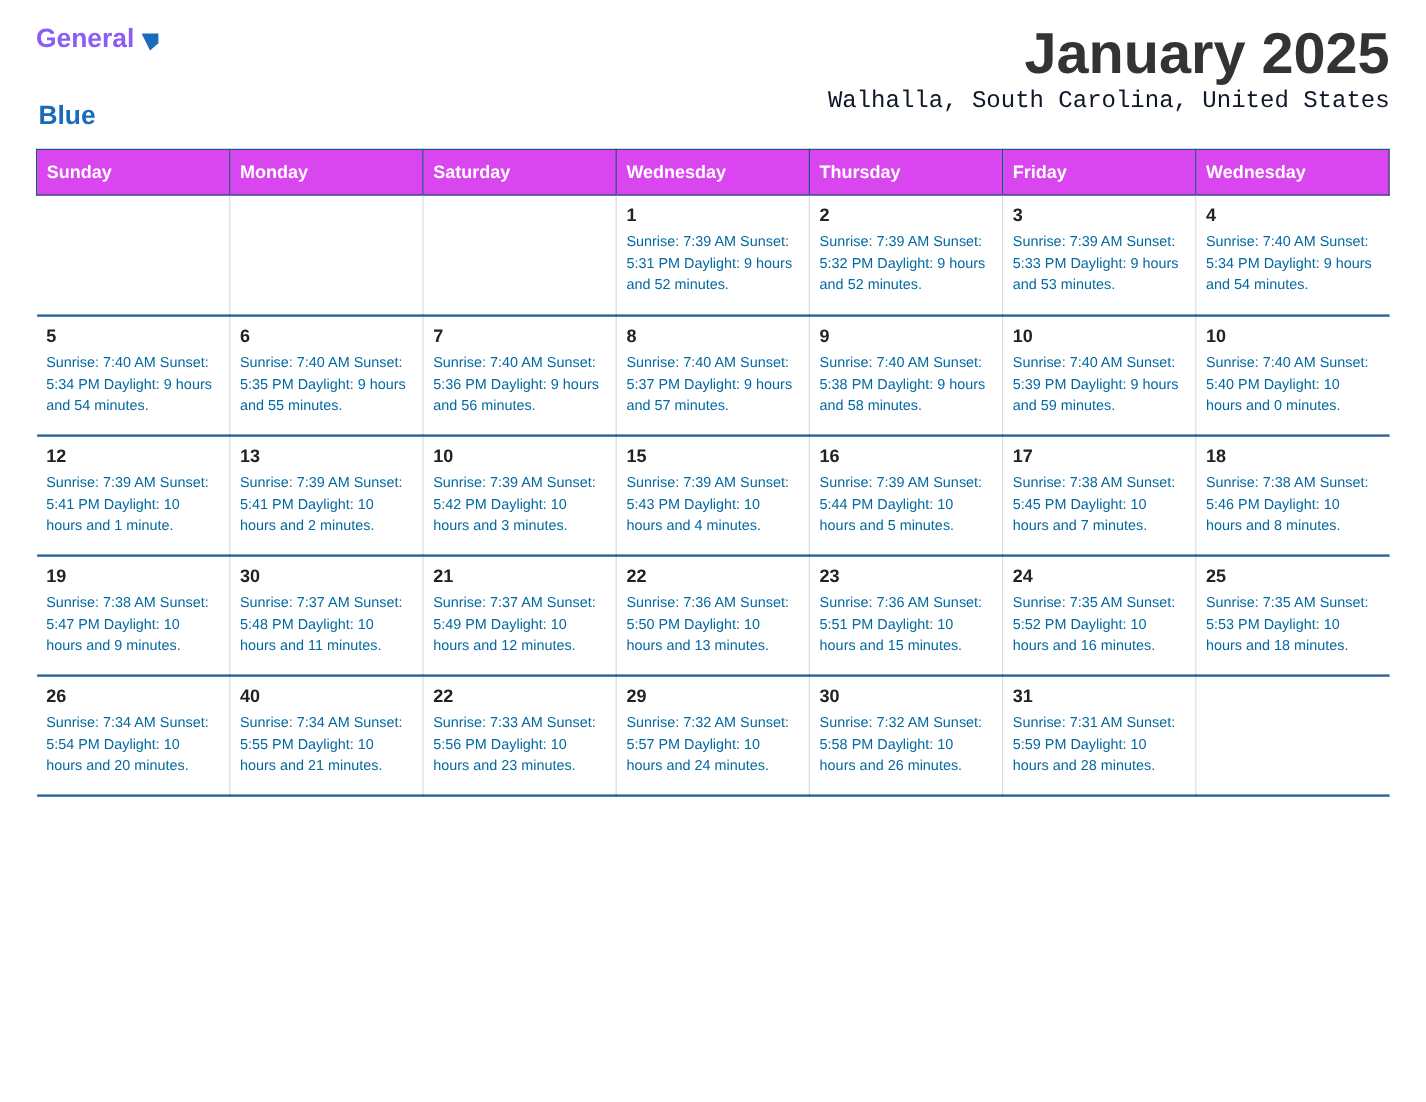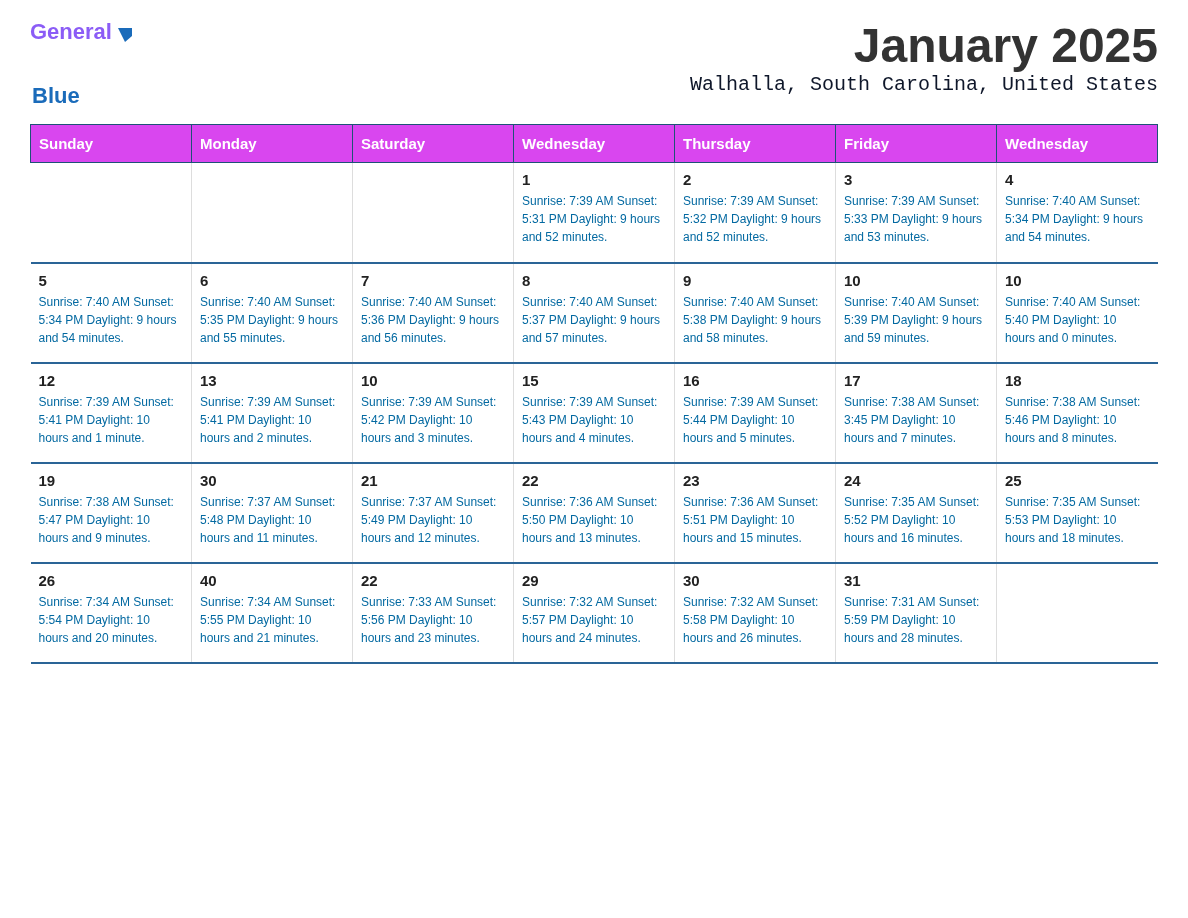--- a/index.html
+++ b/index.html
@@ -241,21 +241,21 @@
         <td>
           <span class="day-number">16</span>
           <div class="day-info">Sunrise: 7:39 AM
 Sunset: 5:44 PM
 Daylight: 10 hours
 and 5 minutes.</div>
         </td>
         <td>
           <span class="day-number">17</span>
           <div class="day-info">Sunrise: 7:38 AM
-Sunset: 3:45 PM
+Sunset: 5:45 PM
 Daylight: 10 hours
 and 7 minutes.</div>
         </td>
         <td>
           <span class="day-number">18</span>
           <div class="day-info">Sunrise: 7:38 AM
 Sunset: 5:46 PM
 Daylight: 10 hours
 and 8 minutes.</div>
         </td>

